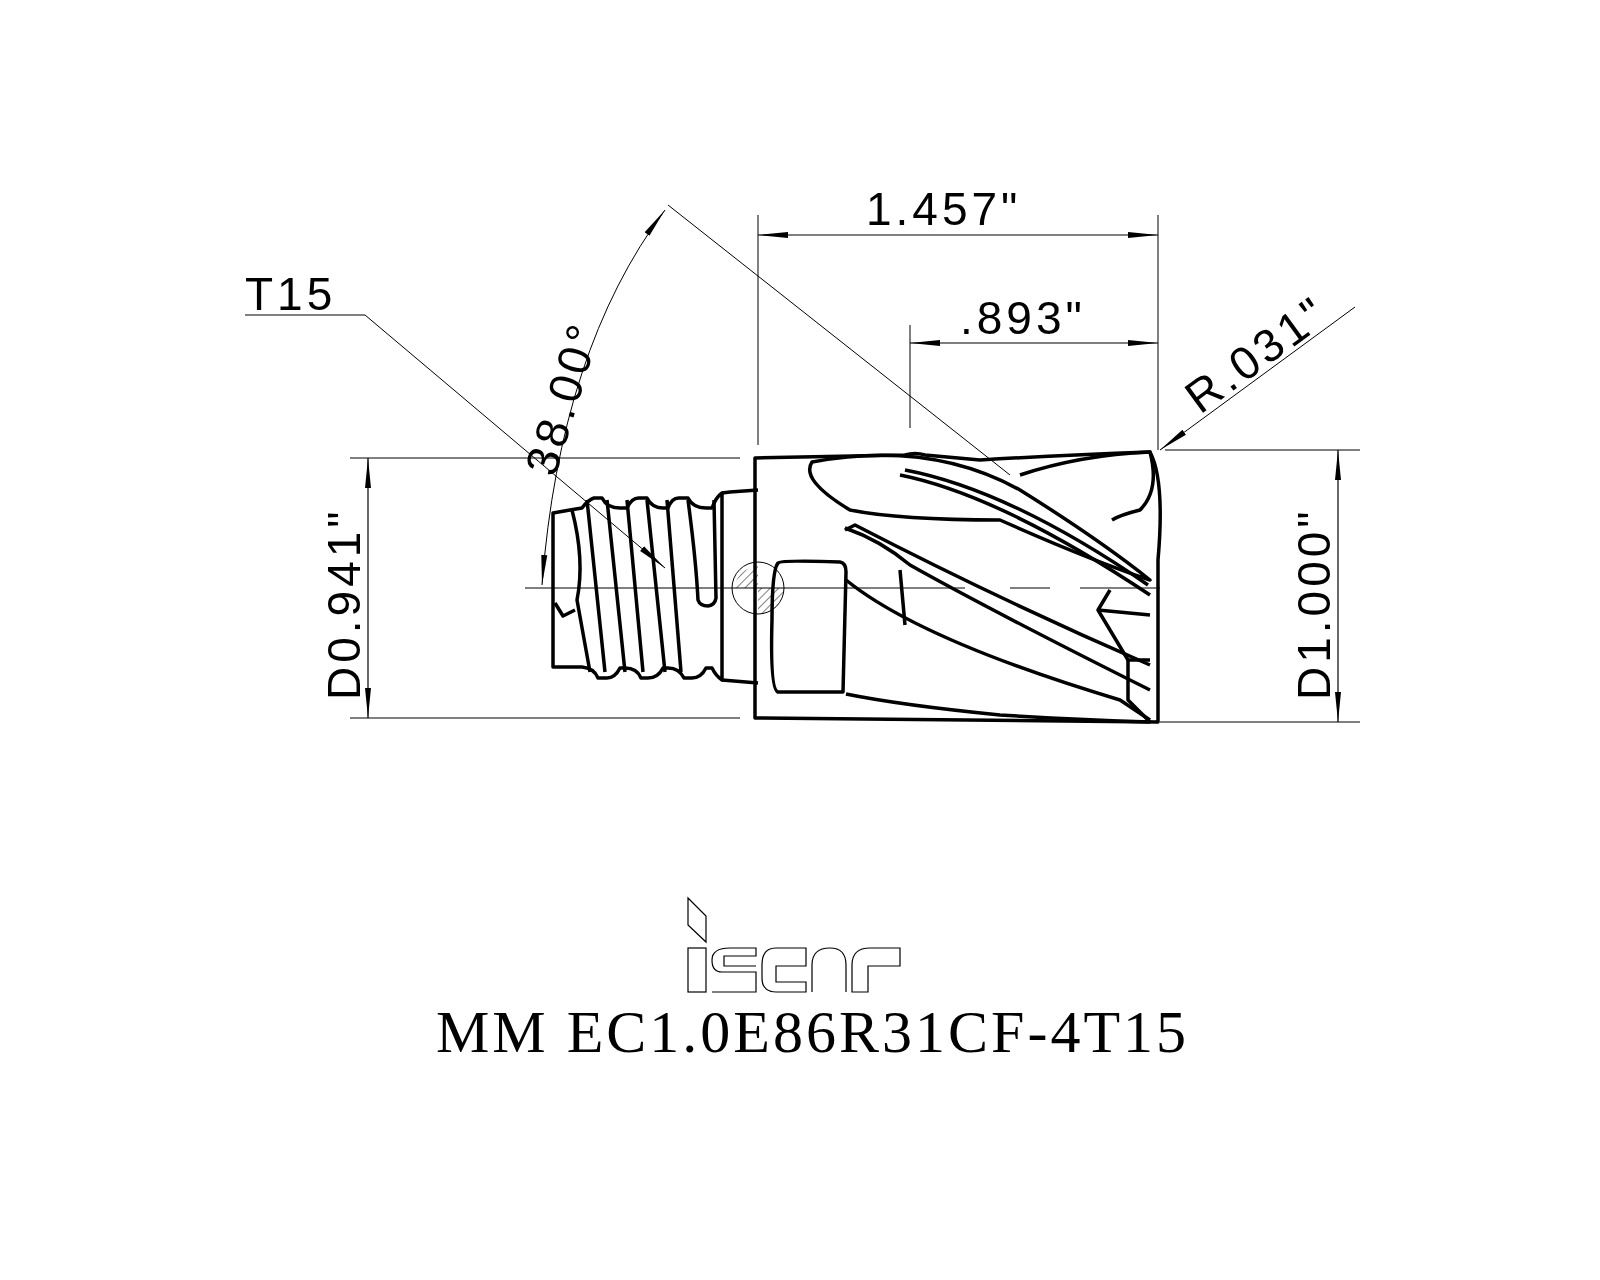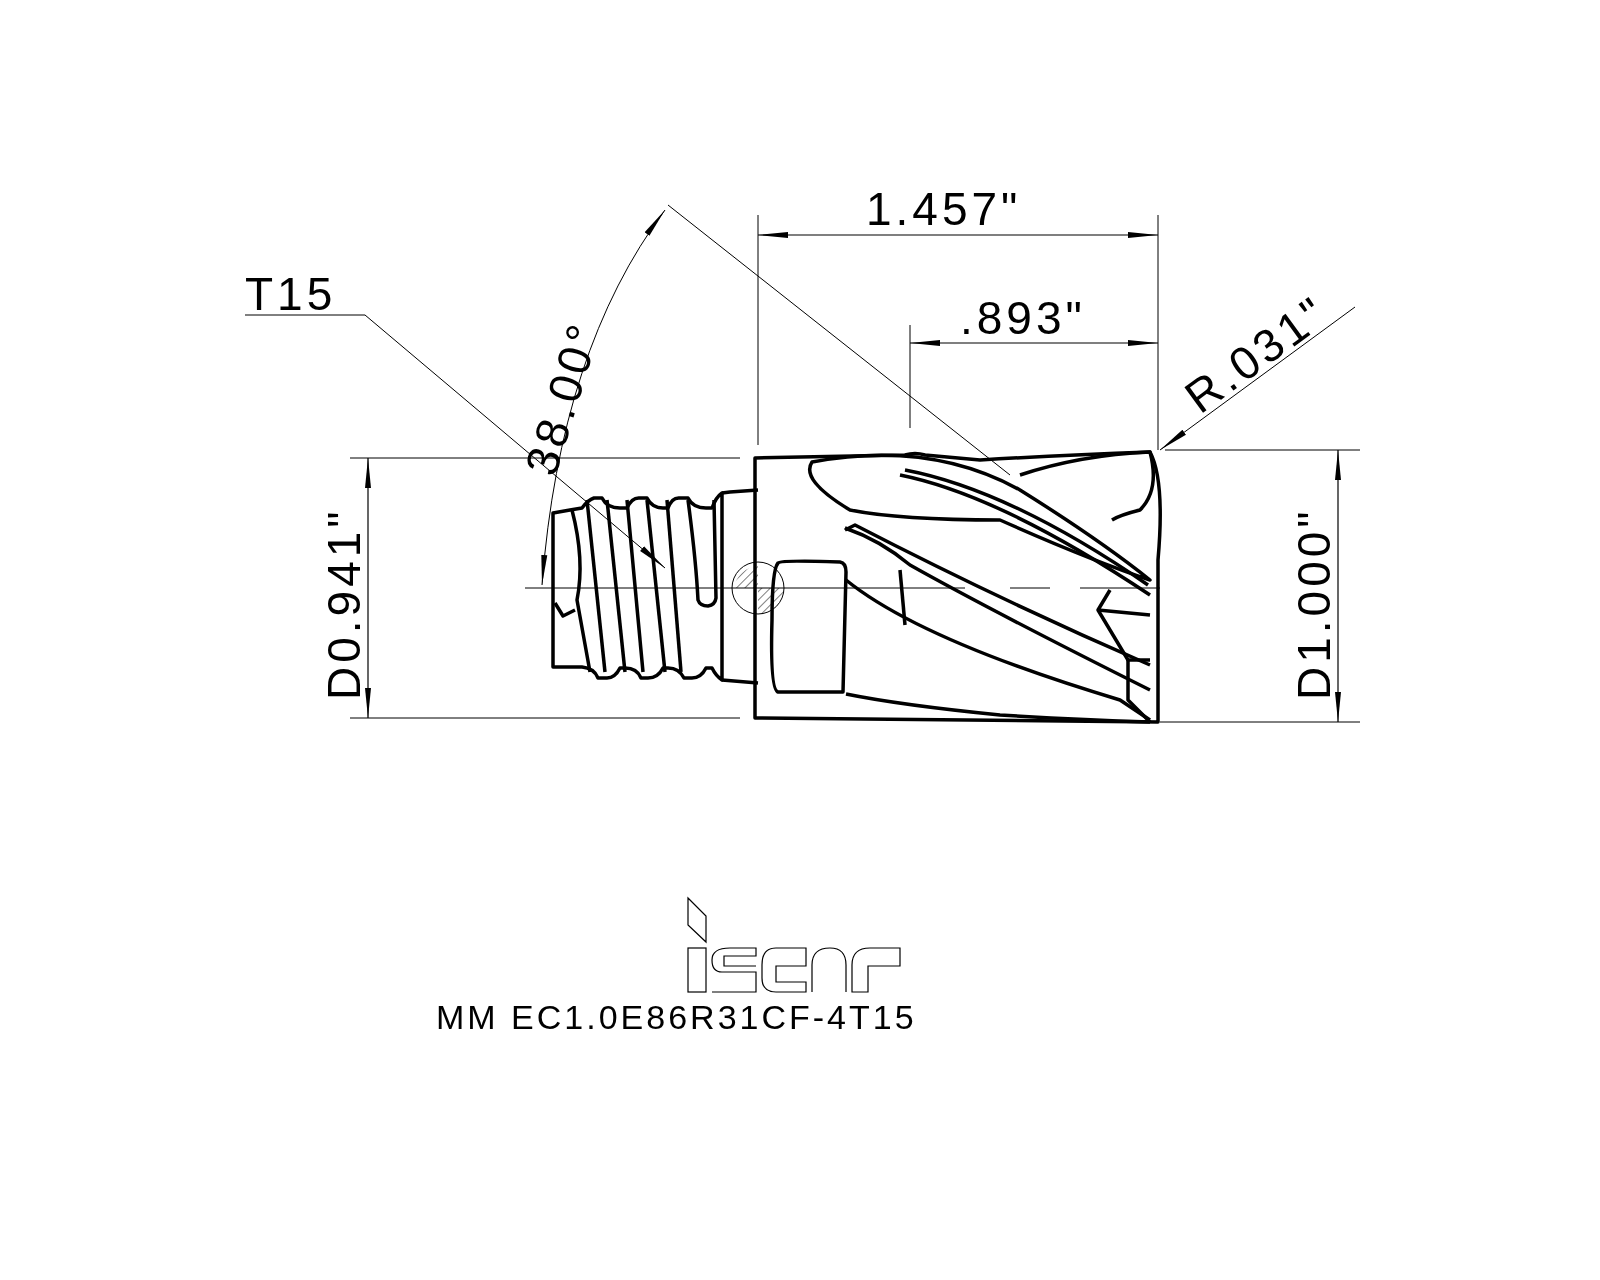--- a/index.html
+++ b/index.html
@@ -1,19 +1,19 @@
 <!DOCTYPE html>
 <html><head>
 <meta charset="utf-8">
 <style>
   html, body { margin: 0; padding: 0; background: #ffffff; }
   body { width: 1600px; height: 1280px; position: relative; overflow: hidden; font-family: "Liberation Sans", sans-serif; }
   svg { position: absolute; left: 0; top: 0; }
   .dimtext { font-family: "Liberation Sans", sans-serif; font-size: 46px; fill: #000; letter-spacing: 4px; }
-  .title { position: absolute; left: 436px; top: 998px; font-family: Liberation Sans, sans-serif; font-size: 34px; letter-spacing: 3px; color: #000; white-space: pre; }
+  .title { position: absolute; left: 436px; top: 998px; font-family: Liberation Serif, serif; font-size: 60px; letter-spacing: 3px; color: #000; white-space: pre; }
 </style>
 </head>
 <body>
 
 <svg width="1600" height="1280" viewBox="0 0 1600 1280">
   <defs>
     <marker id="arr" viewBox="0 0 30 10" refX="30" refY="5" markerWidth="30" markerHeight="10" orient="auto-start-reverse" markerUnits="userSpaceOnUse">
       <path d="M0,2 L30,5 L0,8 Z" fill="#000"></path>
     </marker>
     <pattern id="hatch" width="6" height="6" patternUnits="userSpaceOnUse" patternTransform="rotate(45)">

